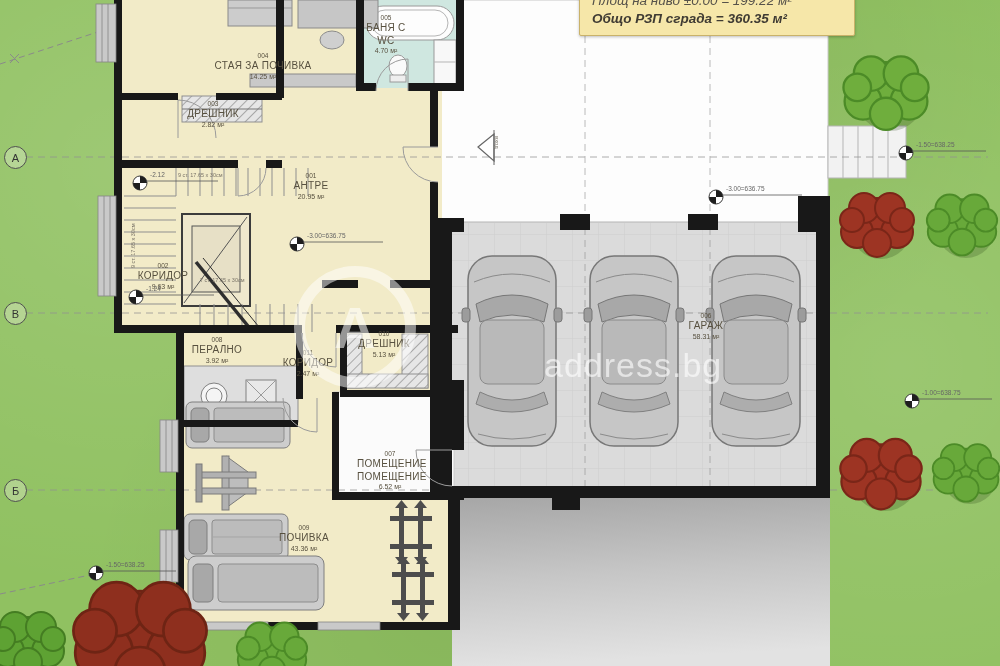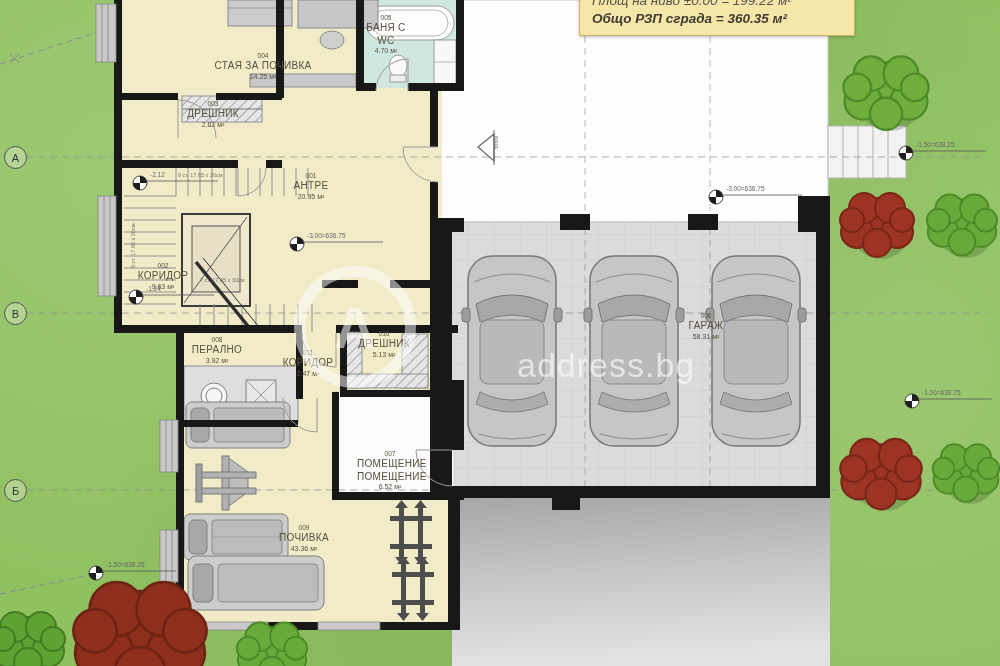--- a/index.html
+++ b/index.html
@@ -32,21 +32,21 @@
   #summary-box div{font-size:13.5px;font-style:italic;color:#56524a;line-height:1.32;
     white-space:nowrap;}
   #summary-box .bold{font-weight:bold;color:#3f3b33;}
   
   .wm{position:absolute;z-index:8;pointer-events:none;}
   #wm-ring{left:294px;top:266px;width:100px;height:100px;border:11px solid rgba(255,255,255,.5);
     border-radius:50%;display:flex;align-items:center;justify-content:center;}
   #wm-initial{font-size:58px;font-weight:bold;color:rgba(255,255,255,.55);}
   #wm-brand{left:398px;top:250px;font-size:95px;font-weight:bold;letter-spacing:4px;
     color:rgba(255,255,255,.5);}
-  #wm-site{left:517px;top:346px;font-size:34px;color:rgba(255,255,255,.62);letter-spacing:1px;}
+  #wm-site{left:544px;top:346px;font-size:34px;color:rgba(255,255,255,.62);letter-spacing:1px;}
 </style>
 </head>
 <body>
 
 <div id="canvas">
 
   <div id="grass" class="abs"></div>
 
   <svg class="abs" style="left:0;top:0;z-index:2" width="1000" height="666" viewBox="0 0 1000 666">
     <defs>

